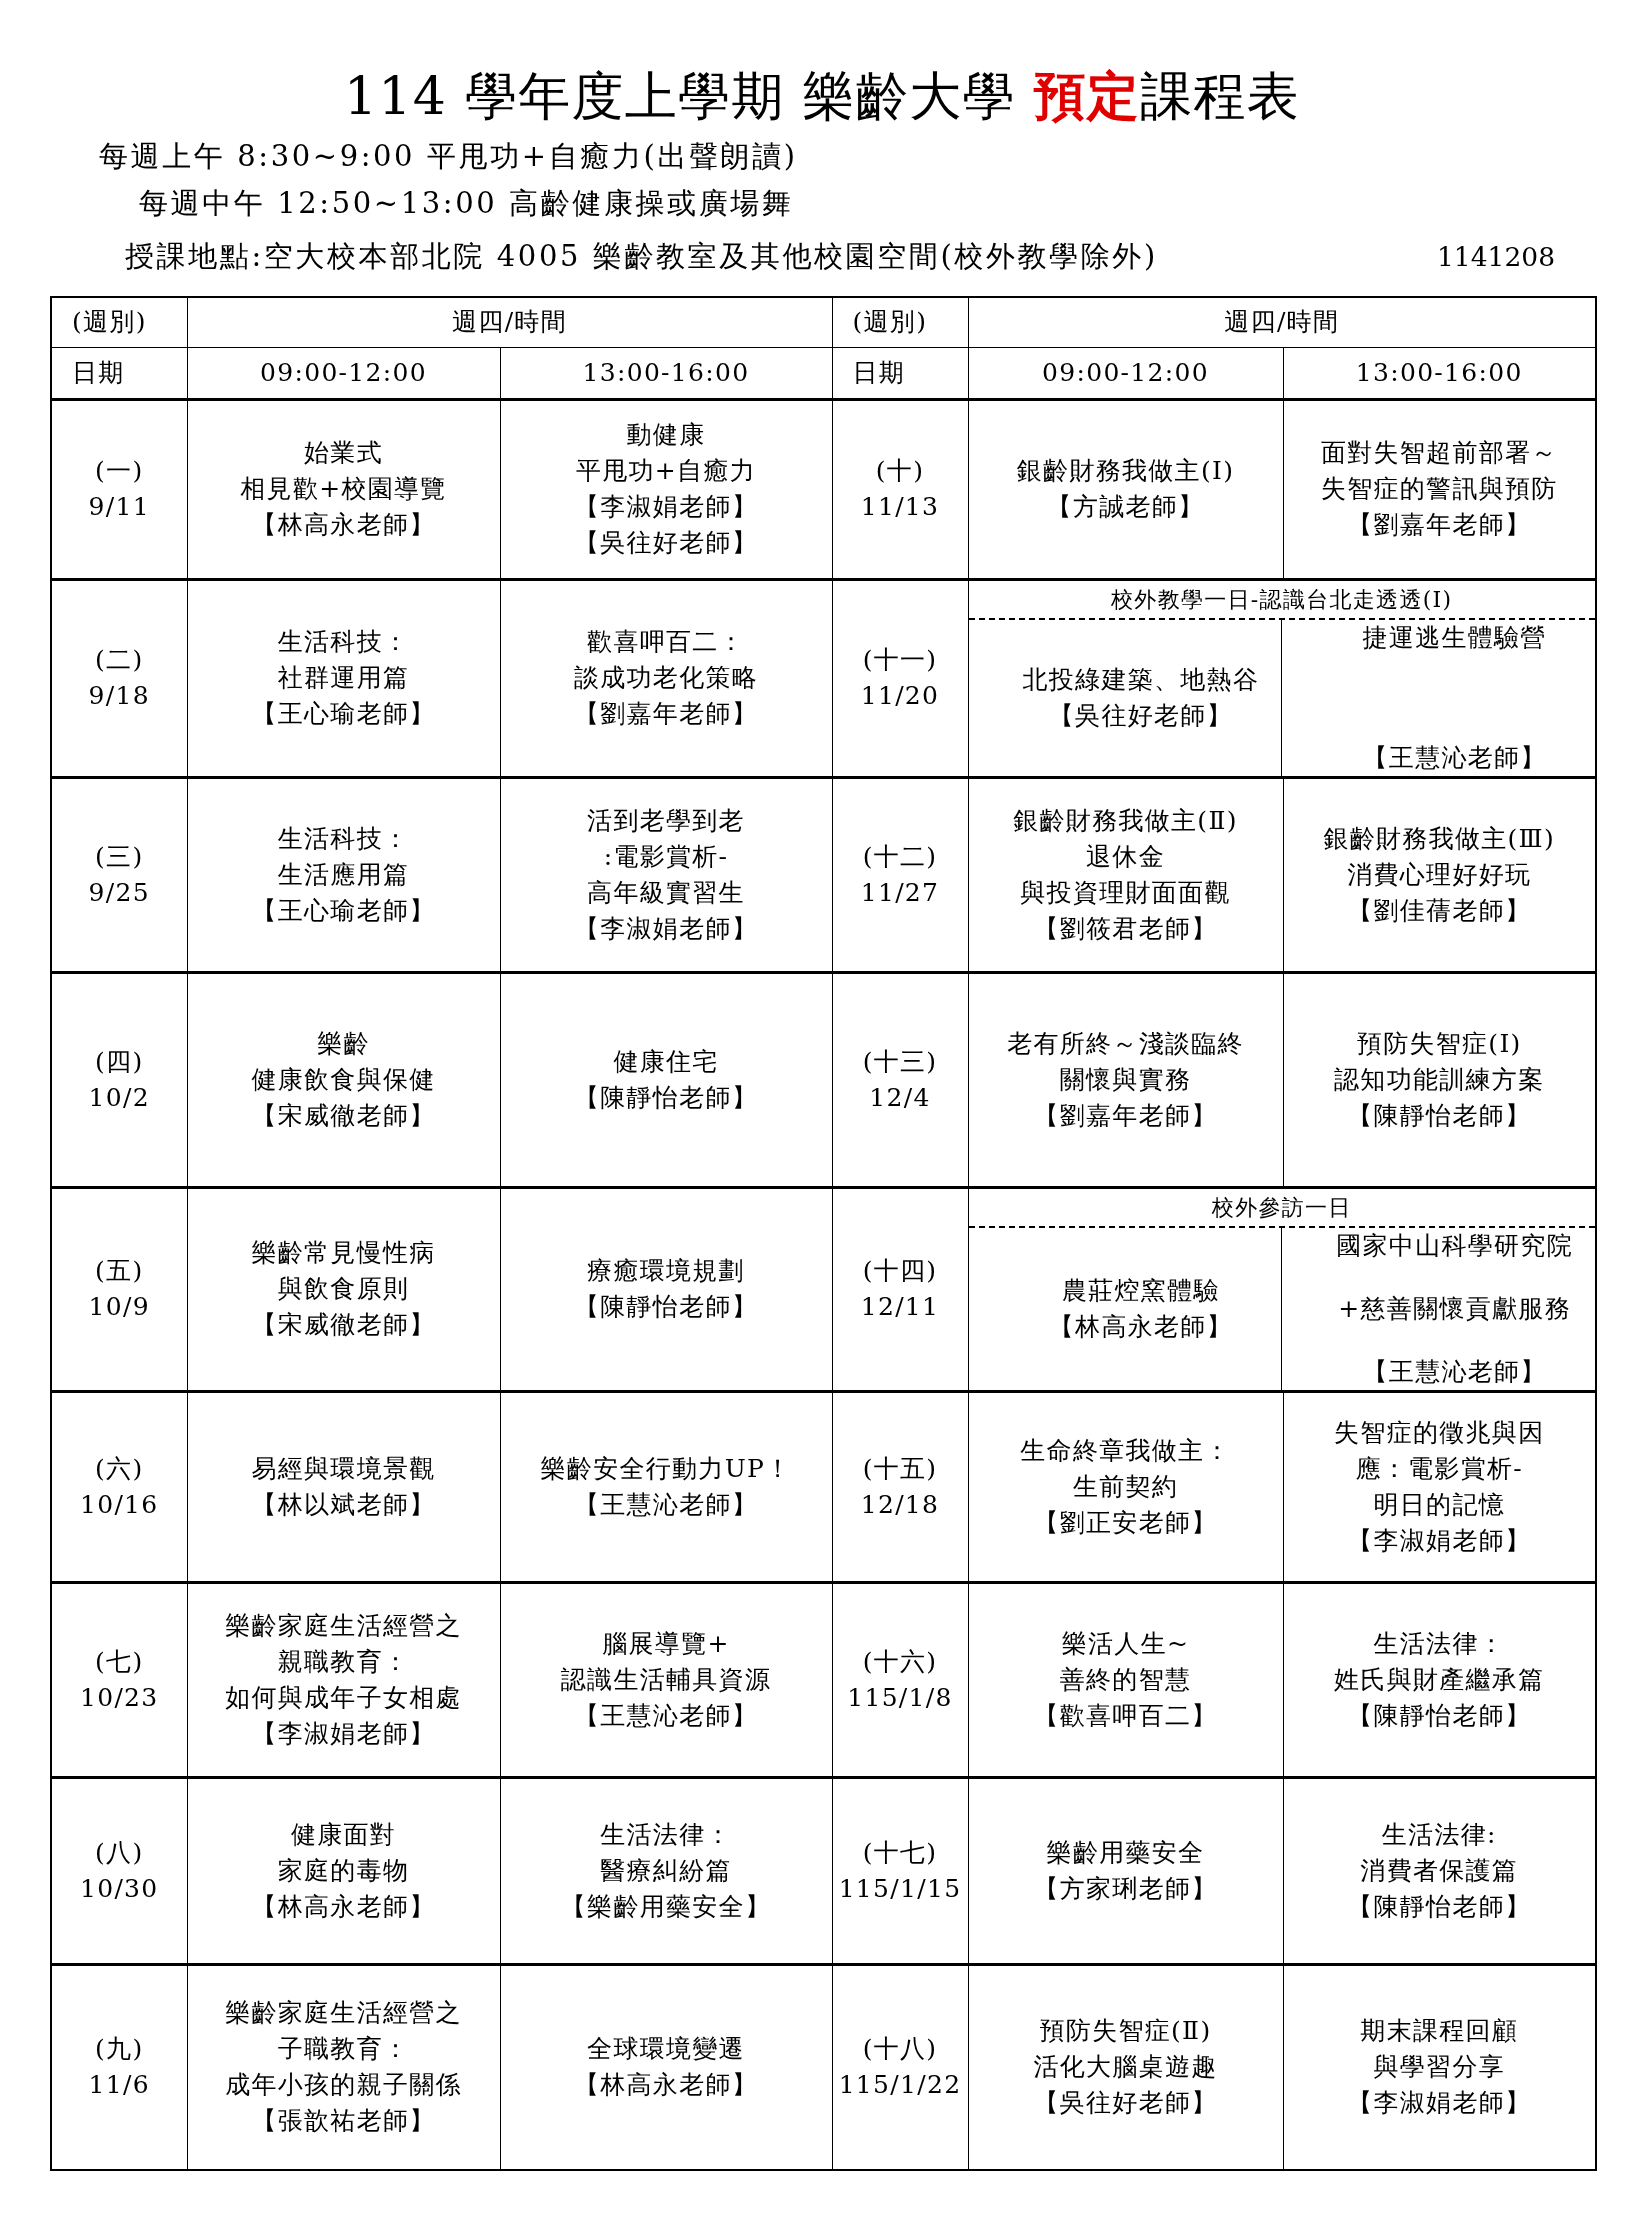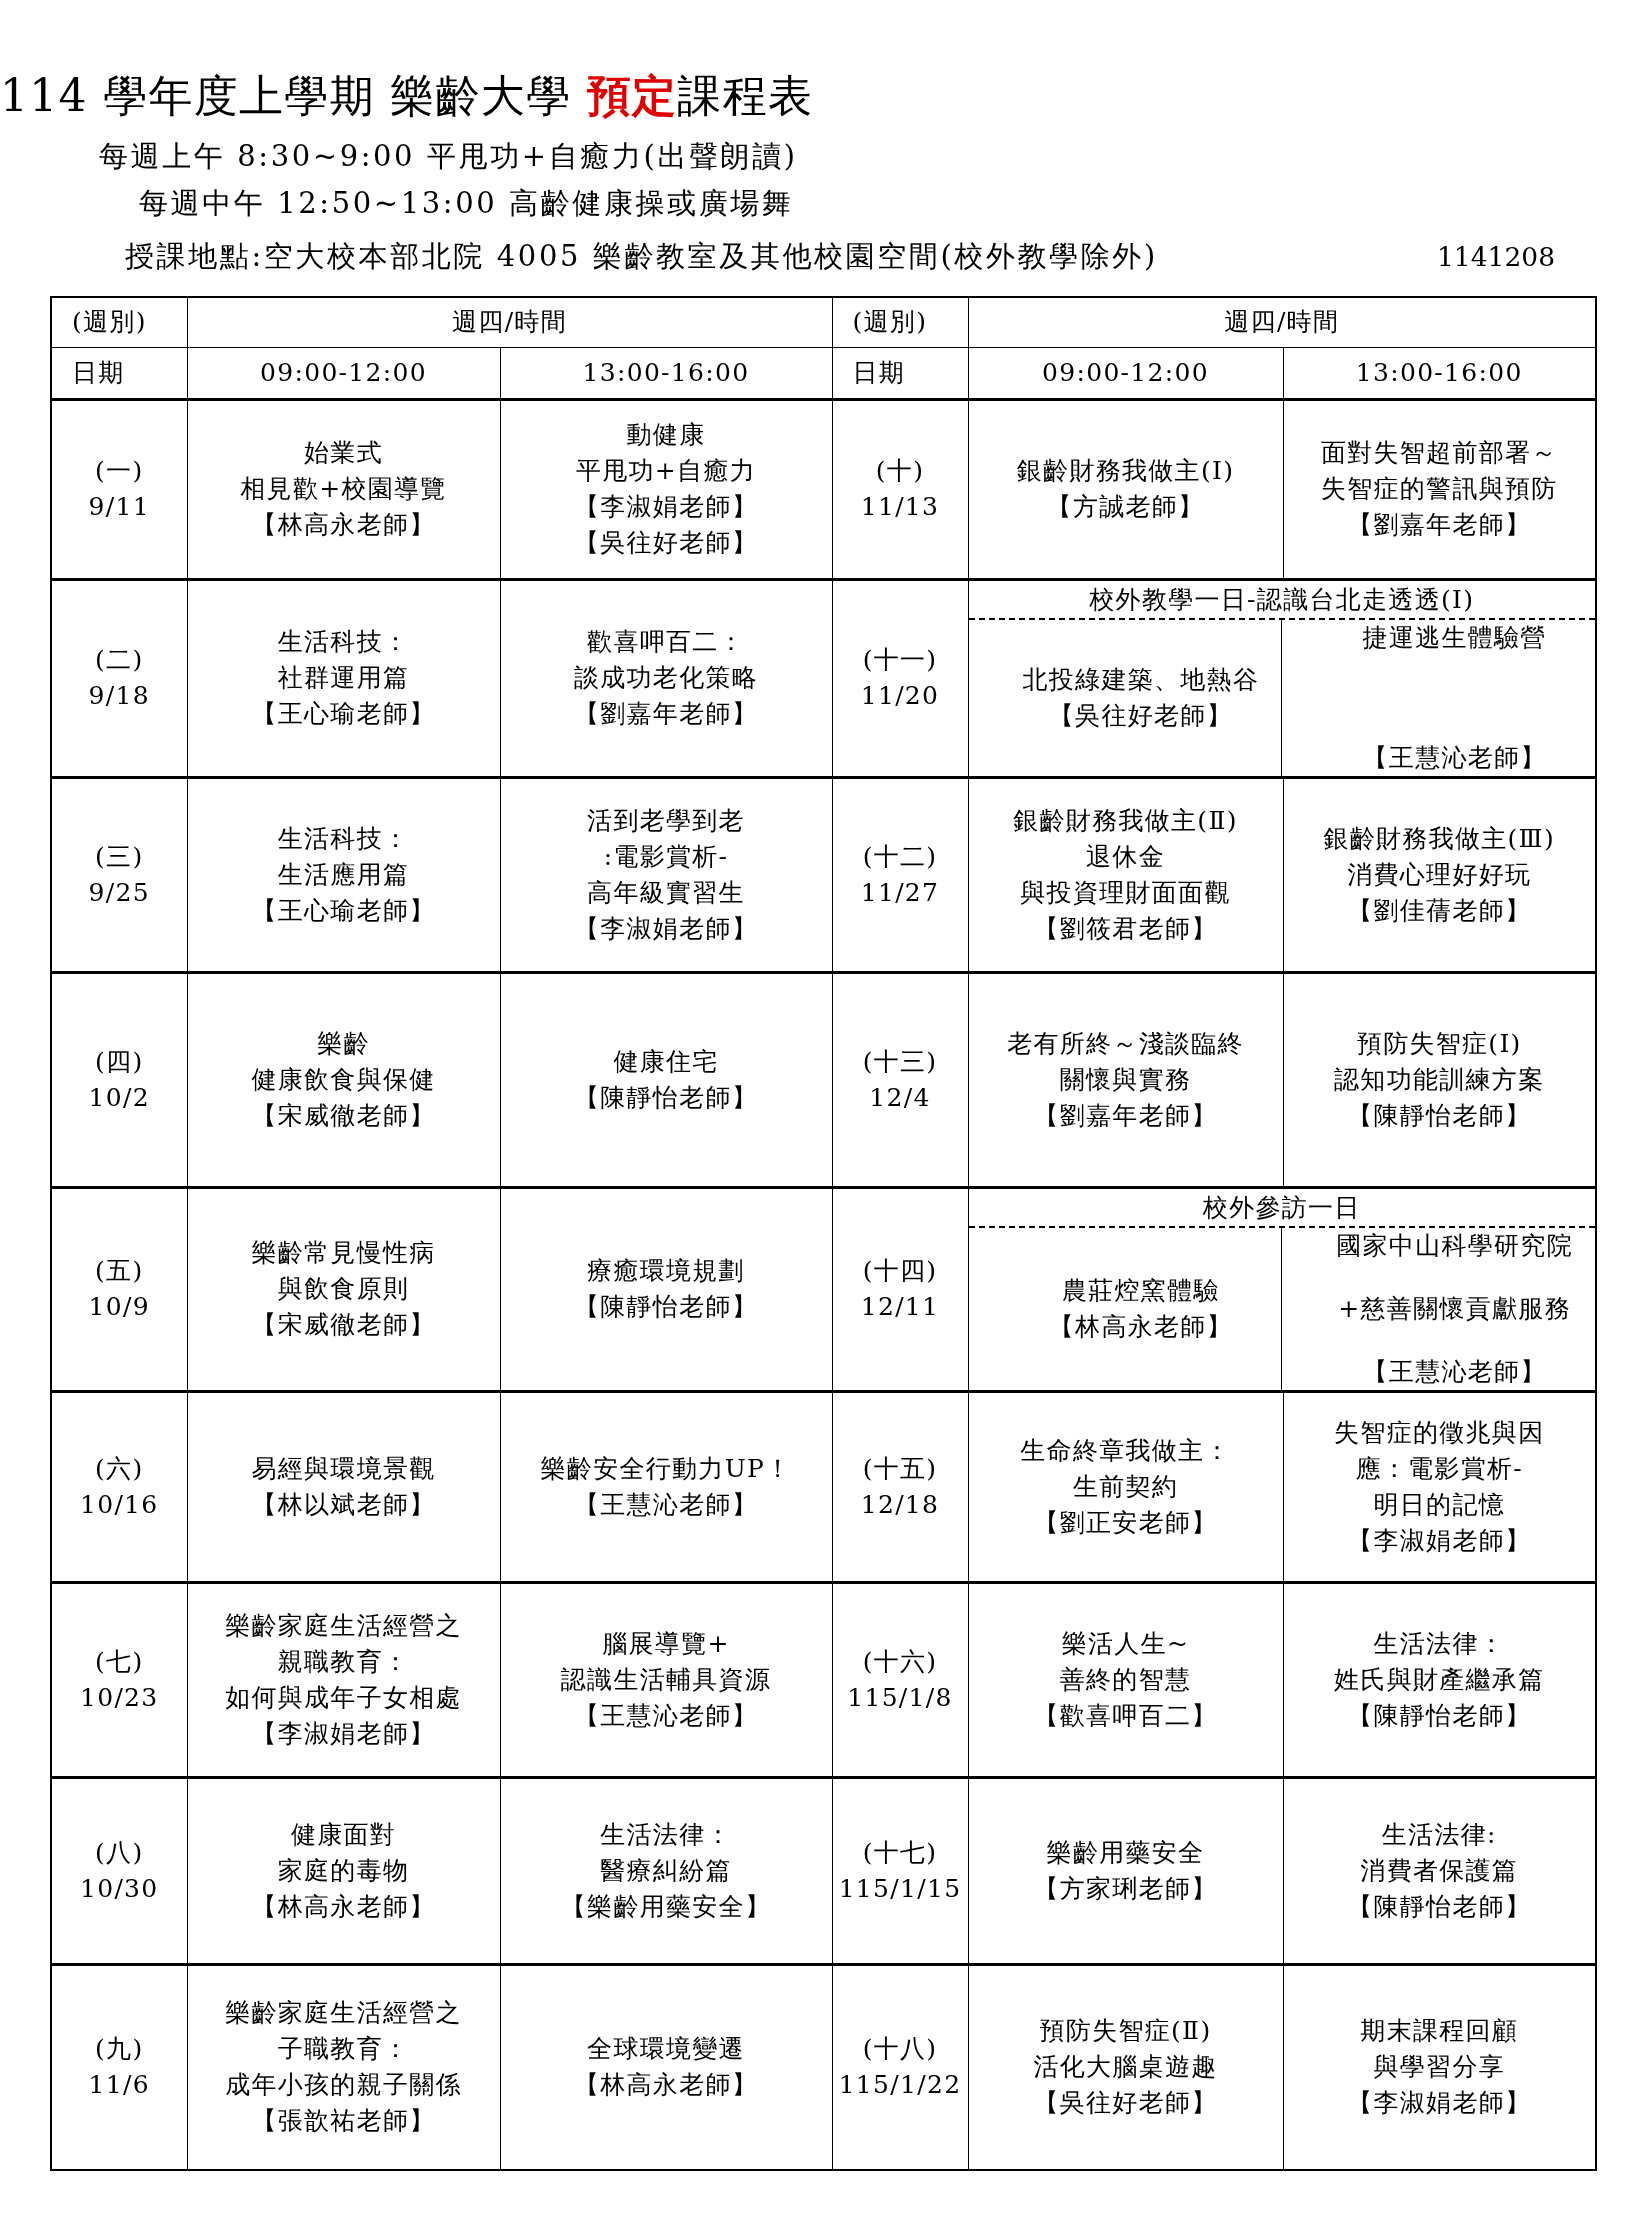--- a/index.html
+++ b/index.html
@@ -3,21 +3,21 @@
 <meta charset="utf-8">
 <style>
   html, body { margin: 0; padding: 0; background: #ffffff; }
   body {
     width: 1644px; height: 2216px; position: relative; overflow: hidden;
     font-family: "DejaVu Serif", "Liberation Serif", serif;
     color: #000;
   }
   .title {
     position: absolute; left: 0; top: 66px; width: 1644px;
-    font-size: 44px; line-height: 60px; letter-spacing: 1.3px;
+    text-align: center; font-size: 52px; line-height: 60px; letter-spacing: 1.3px;
   }
   .title .red { color: #e00000; font-weight: bold; }
   .info {
     position: absolute; left: 99px; font-size: 29px; line-height: 37px; letter-spacing: 2.6px;
     white-space: nowrap;
   }
   .info1 { top: 138px; }
   .info2 { top: 185px; margin-left: 40px; }
   .info3 { top: 238px; width: 1431px; margin-left: 26px; }
   .info3 .code { position: absolute; left: 1312px; top: 0; letter-spacing: 0; font-size: 26.5px; }
@@ -36,21 +36,21 @@
   .hdr td { font-size: 25px; }
   tr.thick-top td { border-top: 3.3px solid #000; }
   .hdr-week { text-align: left !important; padding-left: 20px !important; }
   .date { font-size: 26.5px; line-height: 29px; letter-spacing: 0; }
   .date span { display: block; }
   .cell span { display: block; }
   .split { padding: 0 !important; }
   .split-inner { display: flex; flex-direction: column; height: 100%; }
   .split-top {
     height: 37px; line-height: 37px; border-bottom: 2px dashed #000;
-    font-size: 25px;
+    font-size: 22px;
   }
   .split-bottom { display: flex; flex: 1; }
   .split-bottom > div {
     flex: 1; display: flex; flex-direction: column; justify-content: center; align-items: center; padding-left: 32px;
   }
   .split-bottom > div + div { border-left: 1.3px solid #000; justify-content: space-between; }
 </style>
 </head>
 <body>
 

